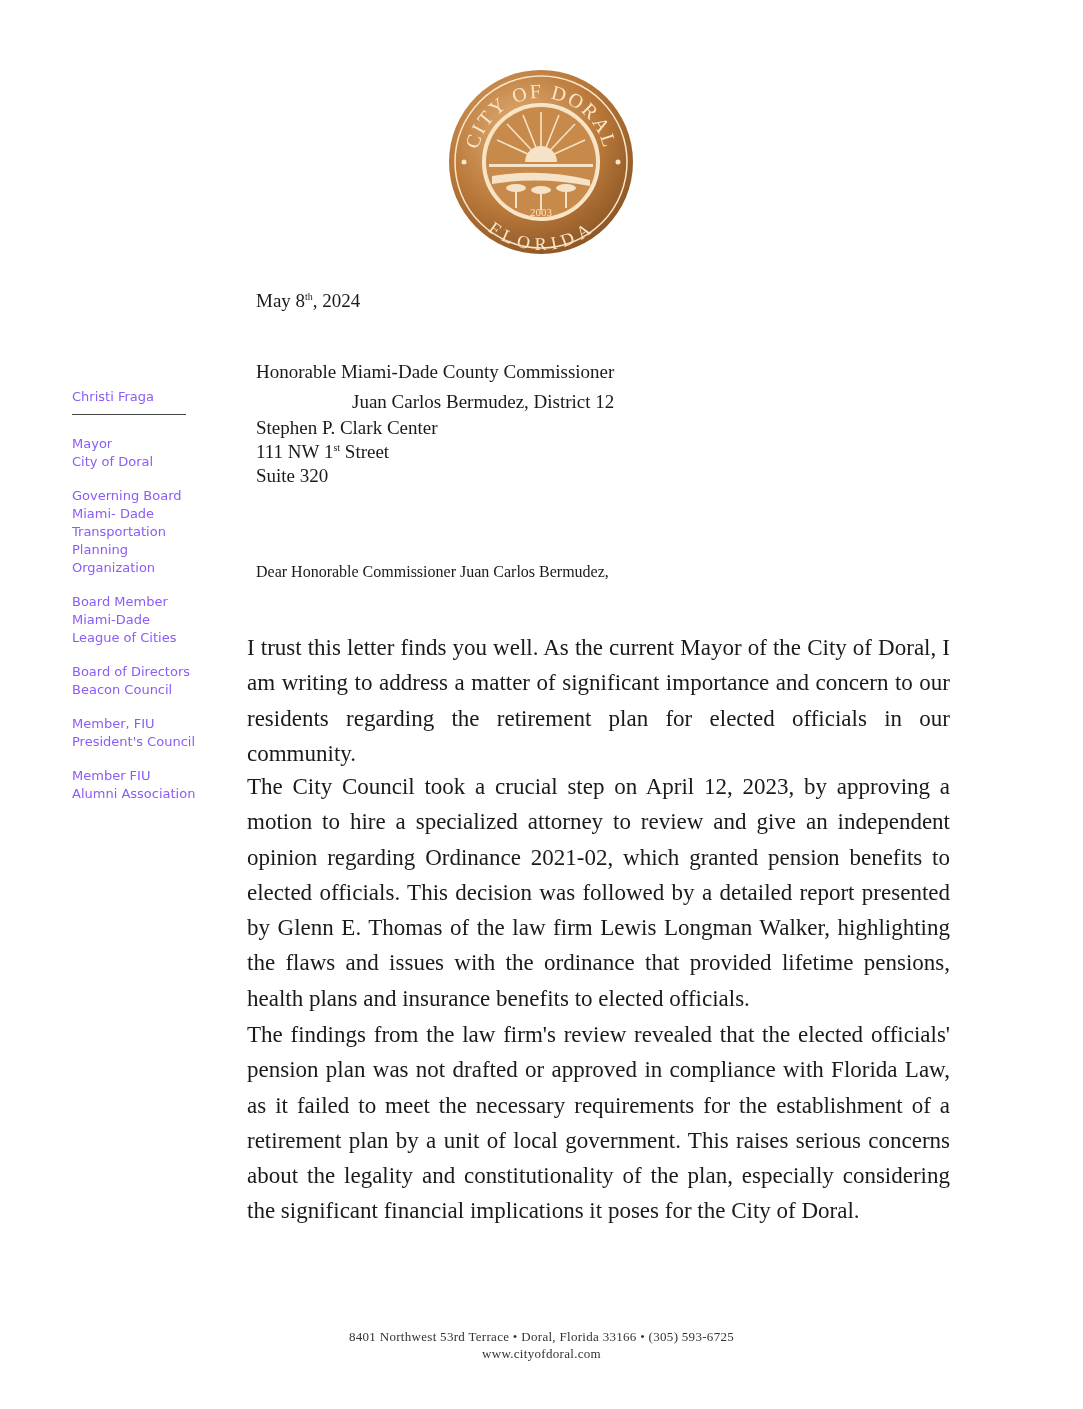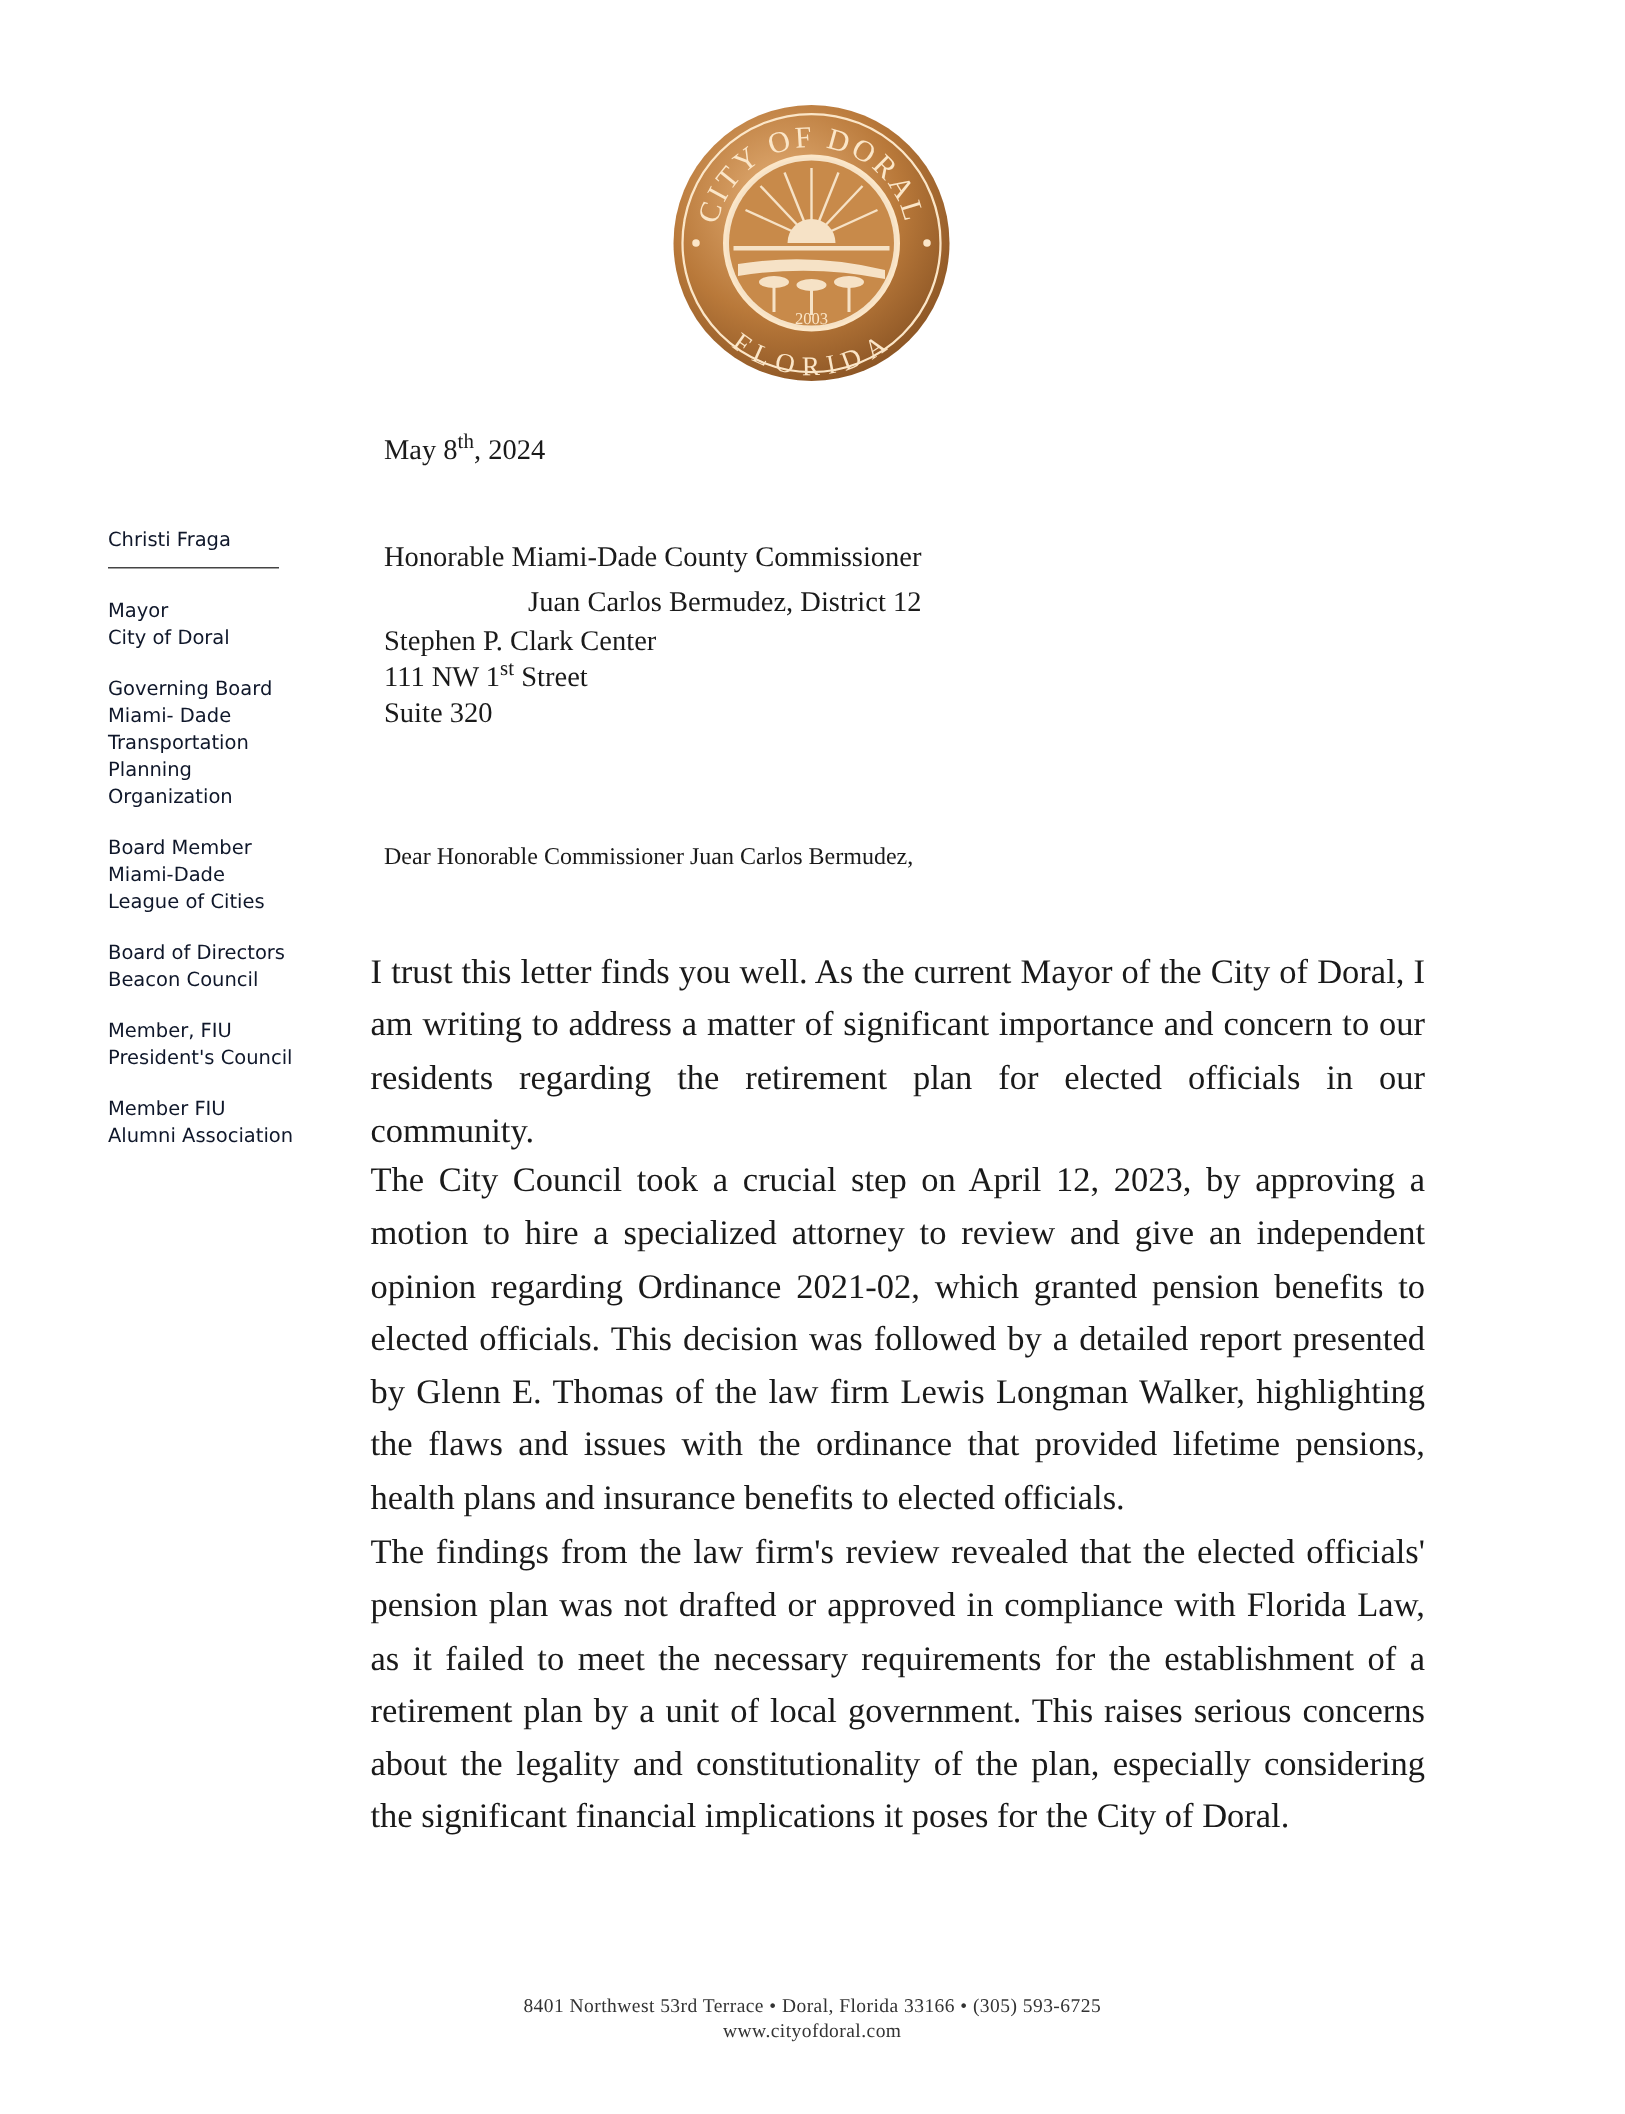--- a/index.html
+++ b/index.html
@@ -1,25 +1,25 @@
 <!DOCTYPE html>
 <html><head>
 <meta charset="utf-8">
 <style>
   html, body { margin: 0; padding: 0; background: #ffffff; }
   body { width: 1083px; height: 1409px; position: relative; overflow: hidden; color: #1a1a1a; }
   .seal { position: absolute; left: 447px; top: 68px; width: 188px; height: 188px; }
-  .sidebar { position: absolute; left: 72px; top: 352px; width: 150px; font-family: "DejaVu Sans", sans-serif; font-size: 13px; line-height: 18px; color: #0f172a; }
+  .sidebar { position: absolute; left: 72px; top: 388px; width: 150px; font-family: "DejaVu Sans", sans-serif; font-size: 13px; line-height: 18px; color: #8b5cf6; }
   .sidebar .name { margin-bottom: 8px; }
   .sidebar .rule { width: 114px; height: 0; border-top: 1px solid #444; margin: 6px 0 20px 0; }
   .sidebar .role { margin-bottom: 16px; }
   .sidebar .role div { white-space: nowrap; }
   .serif { font-family: "Liberation Serif", serif; }
   .date { position: absolute; left: 256px; top: 290px; font-size: 19px; }
-  sup { font-size: 14px; vertical-align: super; line-height: 0; }
+  sup { font-size: 10px; vertical-align: super; line-height: 0; }
   .addr { position: absolute; left: 256px; top: 360px; font-size: 19px; line-height: 24px; }
   .addr .l1 { margin-bottom: 6px; }
   .addr .l2 { margin-bottom: 2px; text-align: right; }
   .salutation { position: absolute; left: 256px; top: 563px; font-size: 16px; }
   .para { position: absolute; left: 247px; width: 703px; font-size: 23px; line-height: 35.3px; text-align: justify; }
   .p1 { top: 630px; }
   .p2 { top: 769px; }
   .p3 { top: 1017px; }
   .footer { position: absolute; left: 0; width: 1083px; top: 1328px; text-align: center; font-family: "Liberation Serif", serif; font-size: 13px; line-height: 17px; color: #333; letter-spacing: 0.3px; }
 </style>

